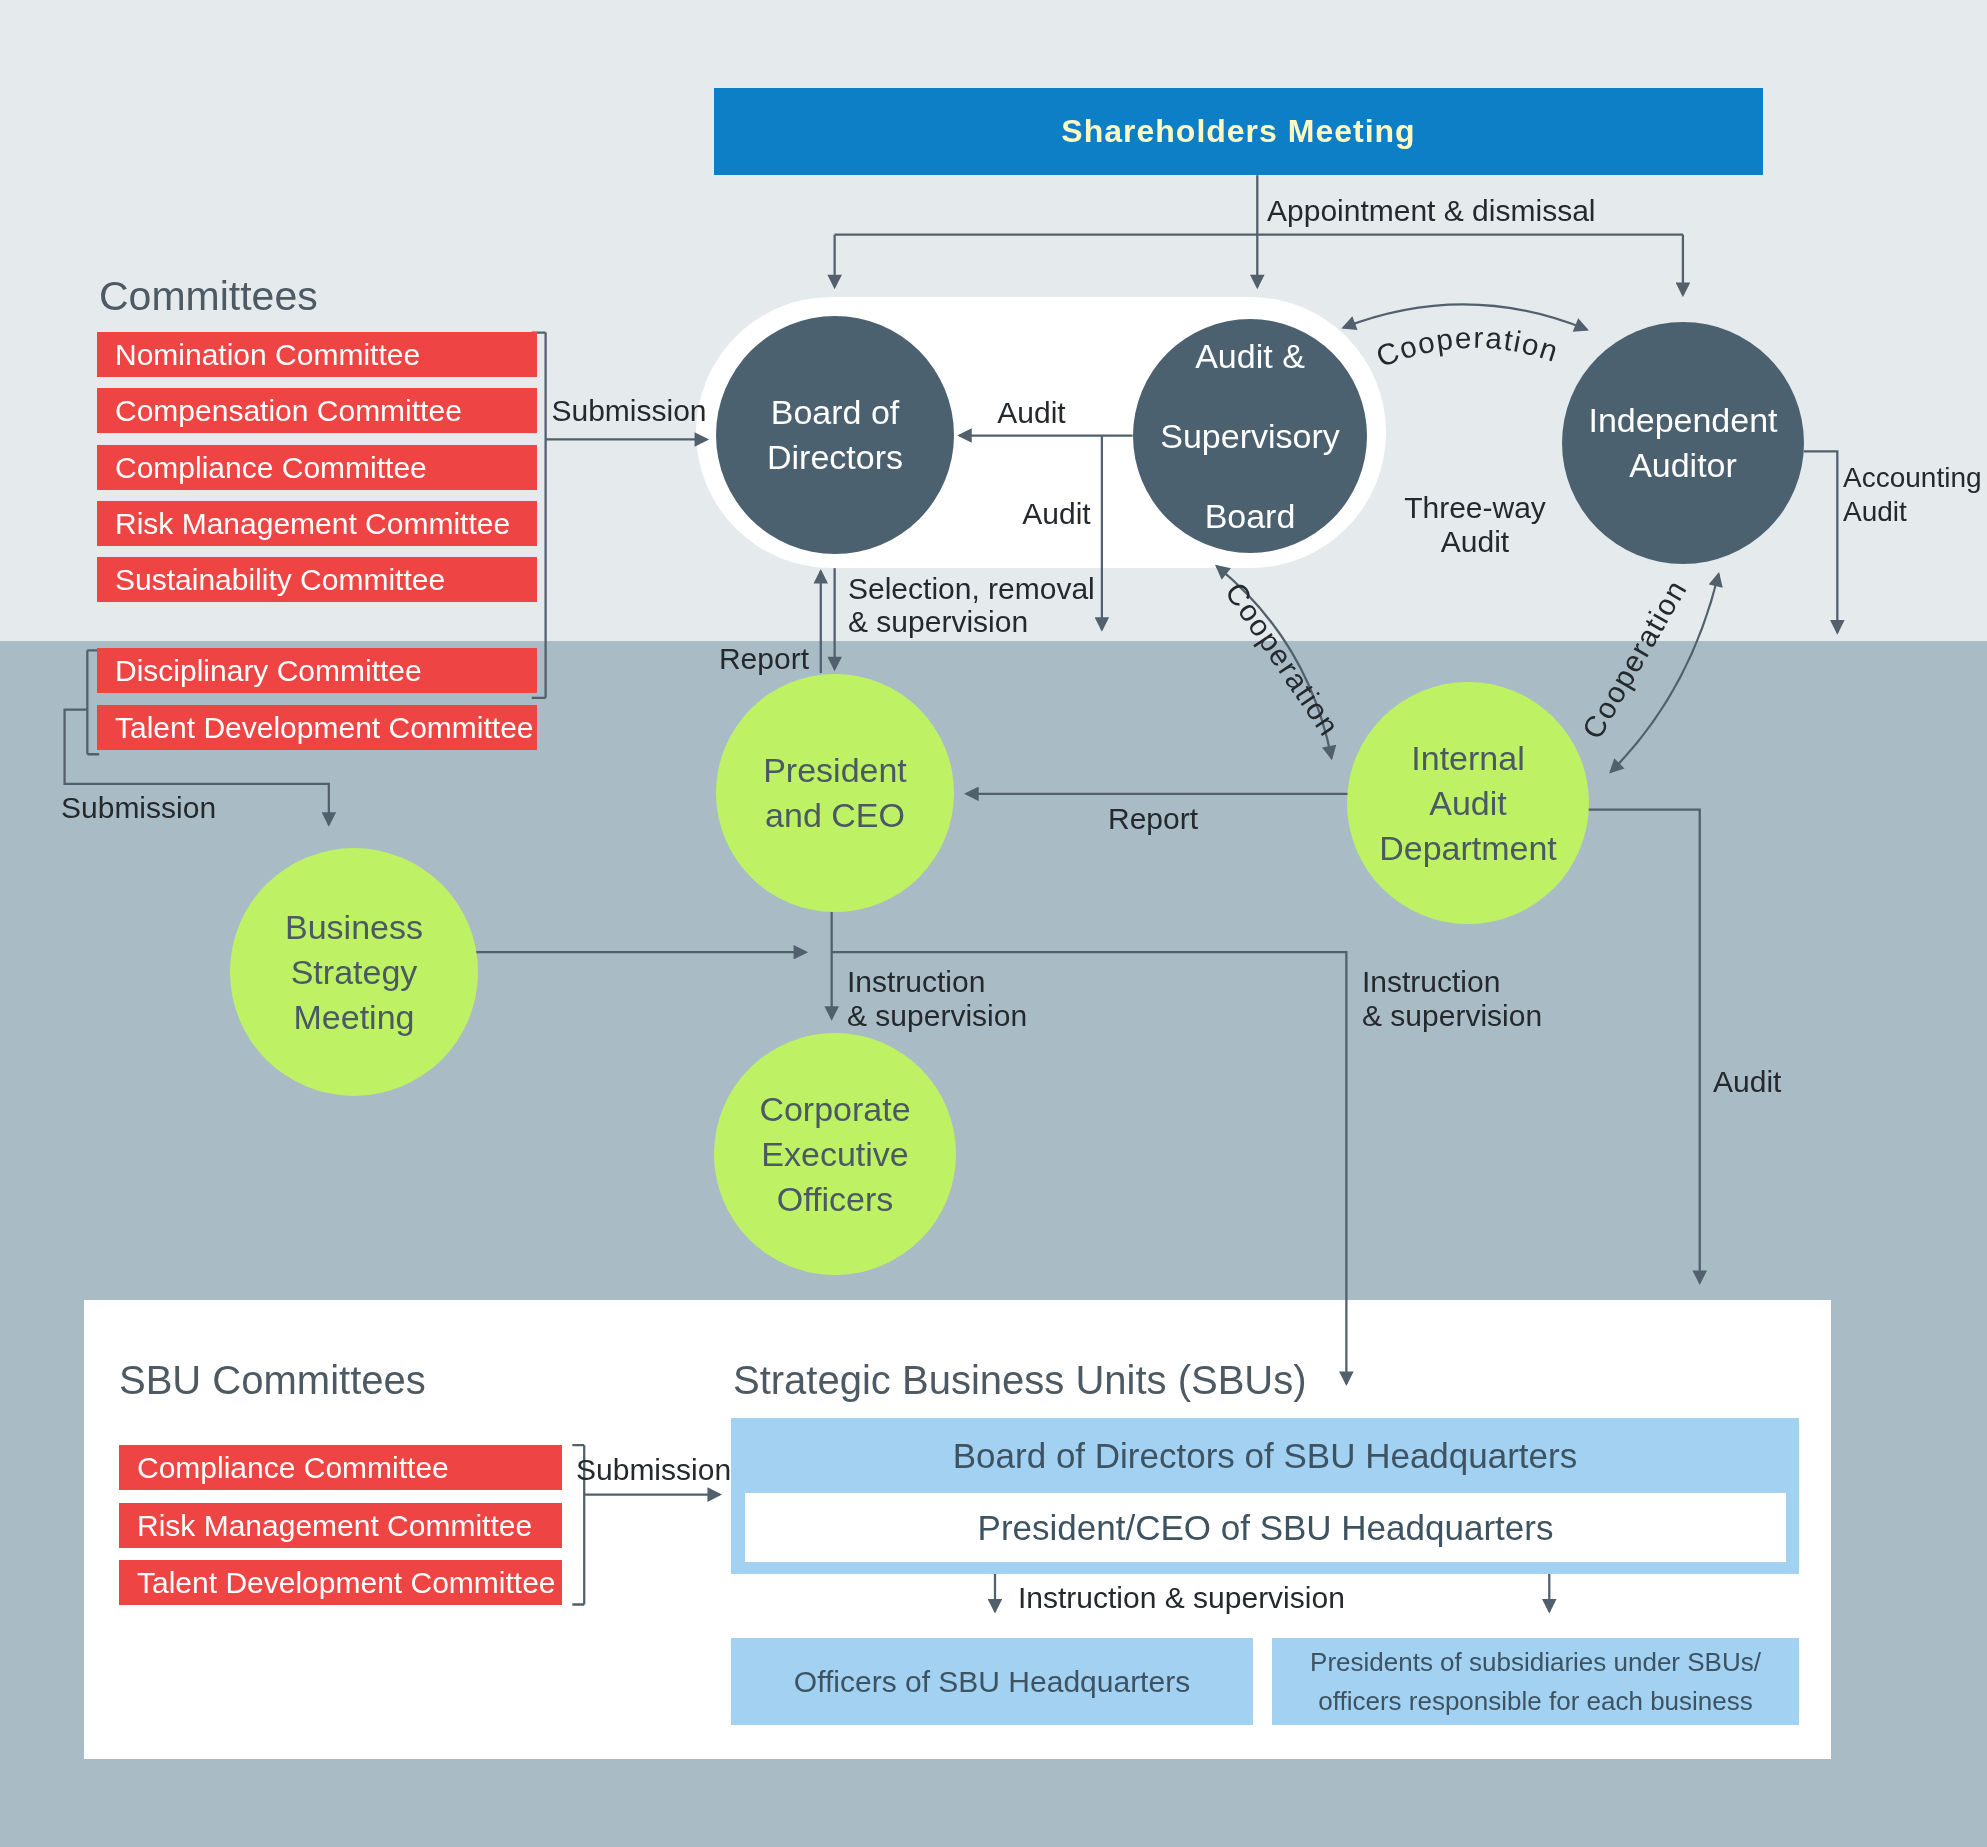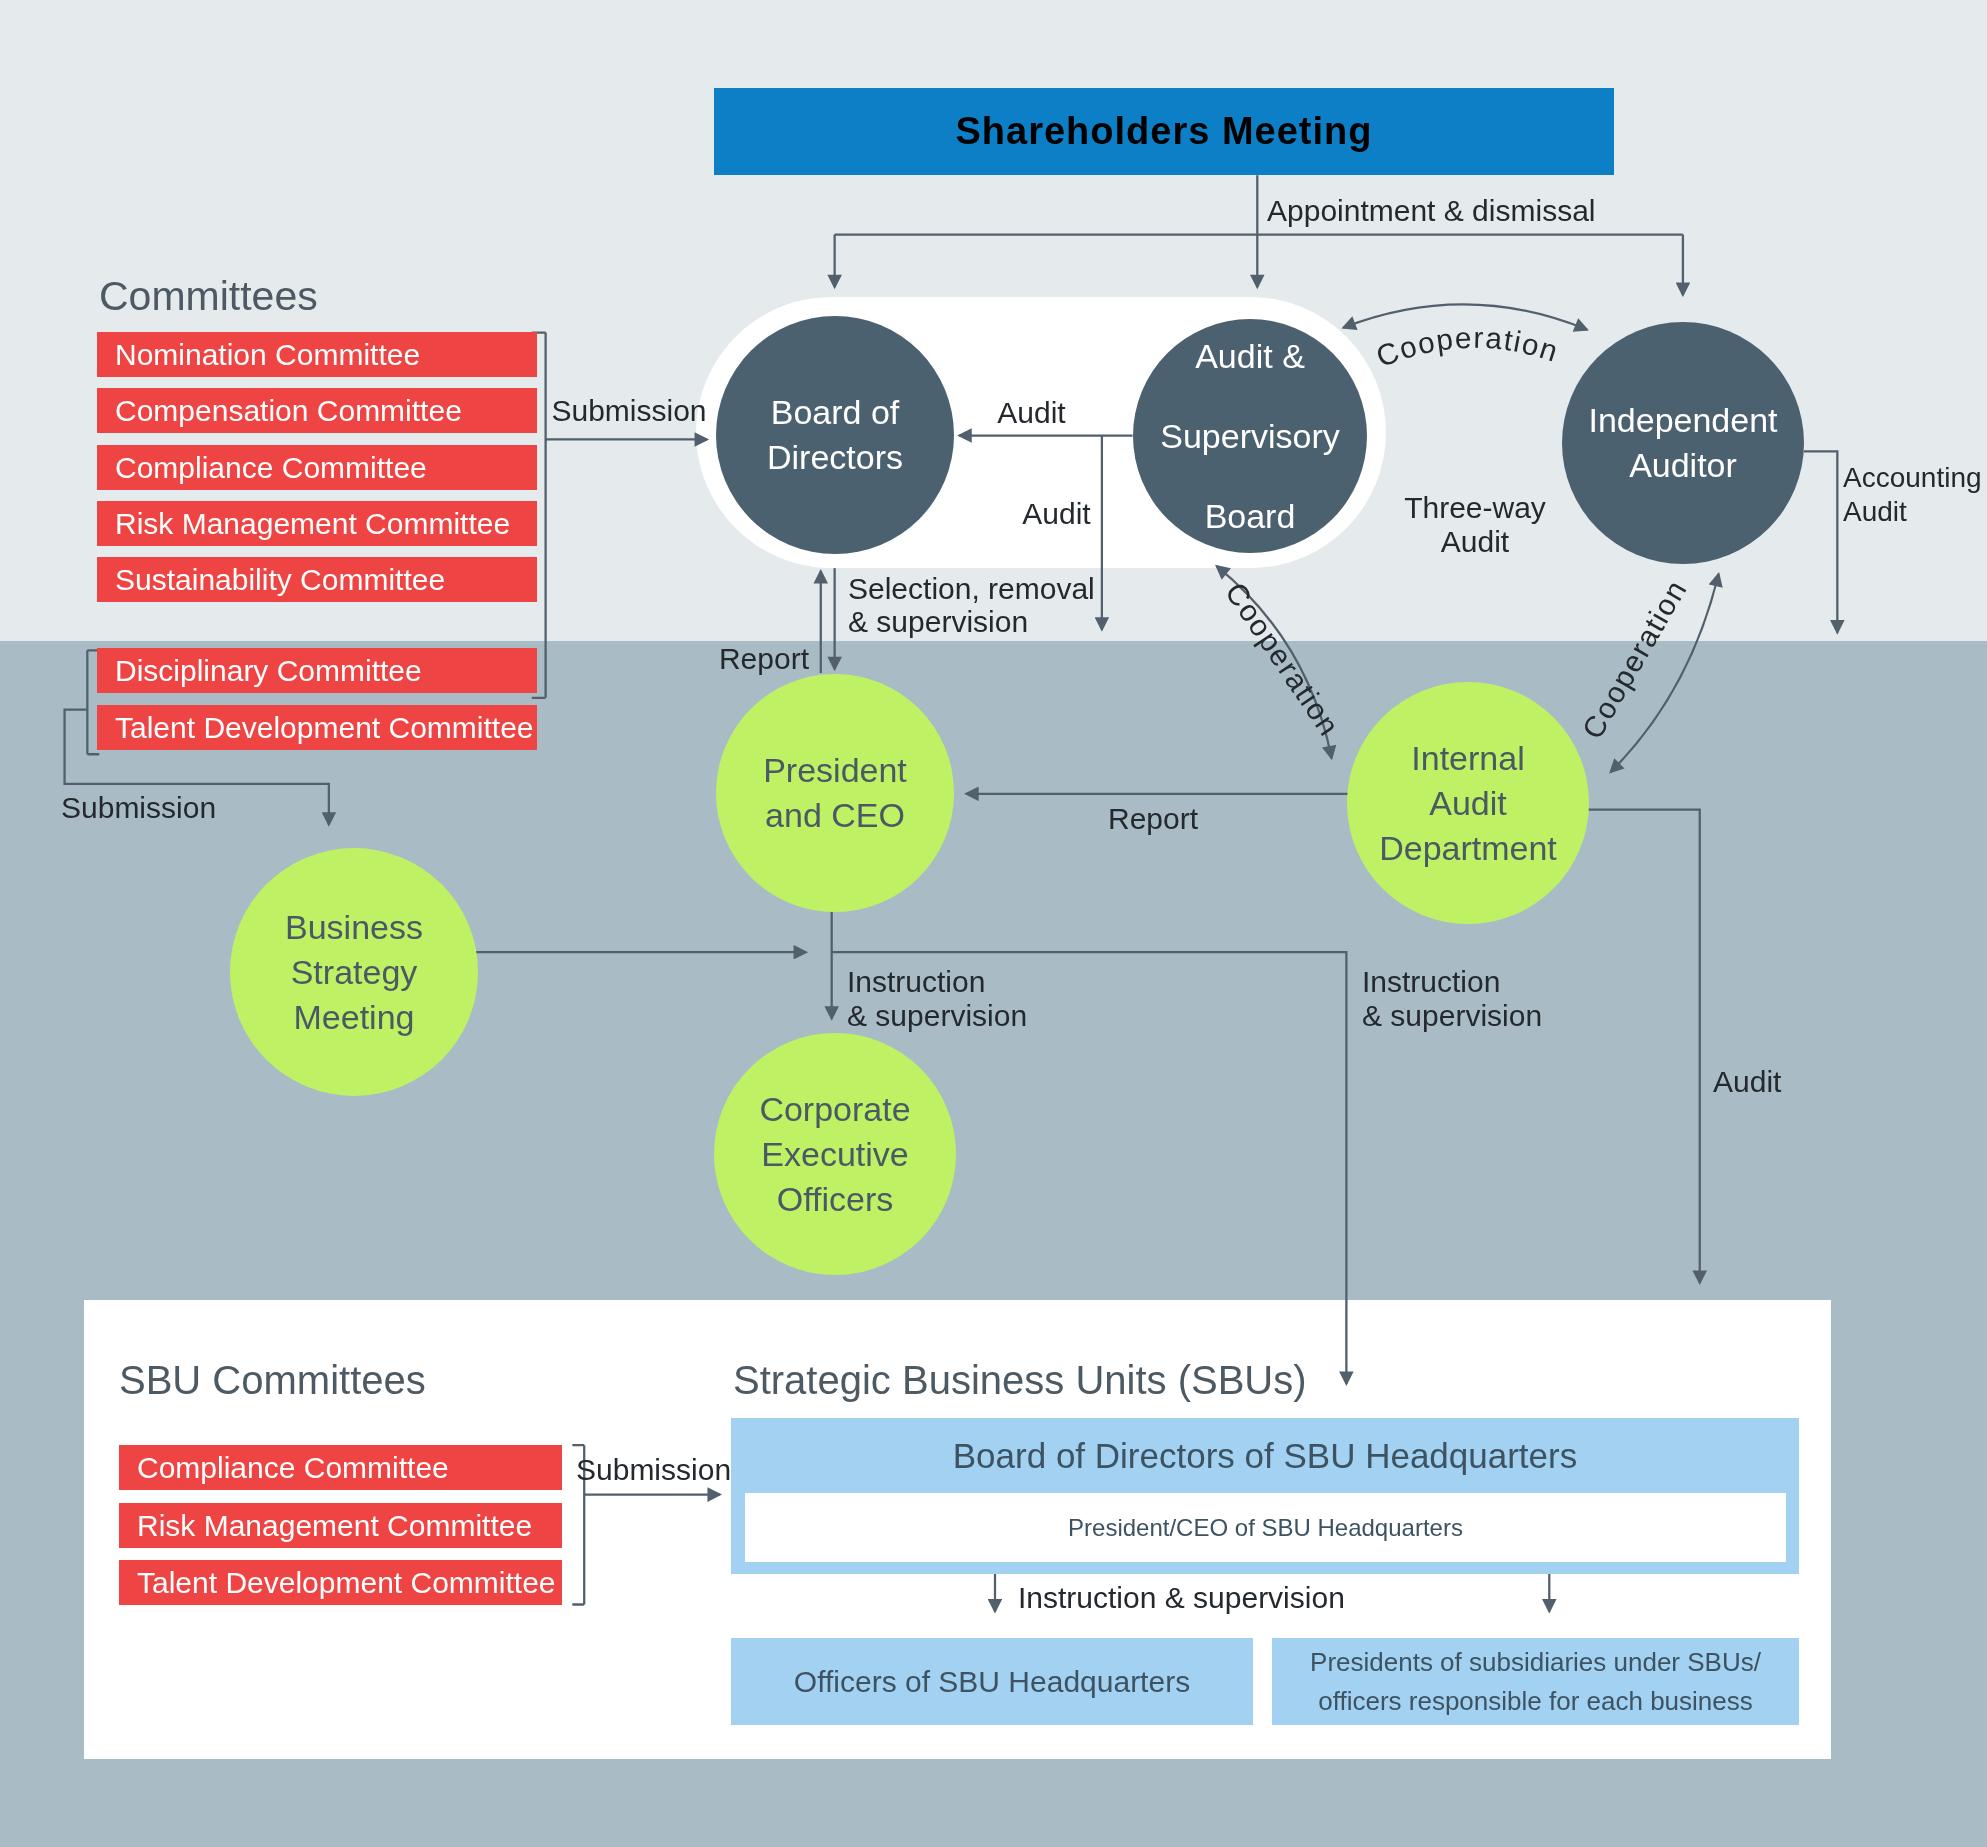--- a/index.html
+++ b/index.html
@@ -2,40 +2,40 @@
 <html><head>
 <meta charset="utf-8">
 <style>
   html,body{margin:0;padding:0;background:#a9bcc6;}
   #canvas{position:relative;width:1988px;height:1847px;overflow:hidden;
           font-family:"Liberation Sans",sans-serif;background:#a9bcc6;}
   .band-top{position:absolute;left:0;top:0;width:1988px;height:641px;background:#e5eaed;}
   .sbu-panel{position:absolute;left:84px;top:1300px;width:1747px;height:459px;background:#ffffff;}
   .stadium{position:absolute;left:696px;top:297px;width:690px;height:271px;border-radius:136px;background:#ffffff;}
   svg.overlay{position:absolute;left:0;top:0;pointer-events:none;}
-  .banner{position:absolute;left:714px;top:88px;width:900px;height:87px;background:#0d7fc6;
-          color:#000000;font-size:38px;font-weight:bold;text-align:center;line-height:87px;letter-spacing:1px;}
+  .banner{position:absolute;left:714px;top:88px;width:1049px;height:87px;background:#0d7fc6;
+          color:#fef9c3;font-size:32px;font-weight:bold;text-align:center;line-height:87px;letter-spacing:1px;}
   .circ{position:absolute;border-radius:50%;display:flex;flex-direction:column;align-items:center;
         justify-content:center;text-align:center;font-size:34px;line-height:45px;}
   .circ.dark{background:#4c6170;color:#ffffff;}
   .circ.light{background:#bef264;color:#4a5964;}
   .cbox{position:absolute;left:97px;width:440px;height:45px;background:#ef4444;color:#ffffff;
         font-size:30px;line-height:45px;padding-left:18px;box-sizing:border-box;white-space:nowrap;}
   .cbox.sbu{left:119px;width:443px;}
   .hd{position:absolute;color:#4e5a63;font-size:41px;white-space:nowrap;}
   .hd.sub{font-size:40px;}
   .lbl{position:absolute;color:#24292e;font-size:30px;line-height:34px;white-space:nowrap;}
   .lbl.ctr{text-align:center;}
   .lbl.rt{text-align:right;}
   .lbl.sm{font-size:28px;}
   .bigbox{position:absolute;left:731px;top:1418px;width:1068px;height:156px;background:#a3d1f2;}
   .bigbox-title{position:absolute;left:0;top:0;width:100%;height:75px;line-height:75px;text-align:center;
         color:#3d5362;font-size:35px;}
   .innerbox{position:absolute;left:14px;top:75px;width:1041px;height:69px;background:#ffffff;
-        line-height:69px;text-align:center;color:#3d5362;font-size:24px;}
+        line-height:69px;text-align:center;color:#3d5362;font-size:35px;}
   .botbox{position:absolute;top:1638px;height:87px;background:#a3d1f2;color:#3d5362;
         display:flex;flex-direction:column;justify-content:center;text-align:center;font-size:30px;line-height:39px;}
 </style>
 </head>
 <body>
 
 <div id="canvas">
 
   <div class="band-top"></div>
   <div class="sbu-panel"></div>

